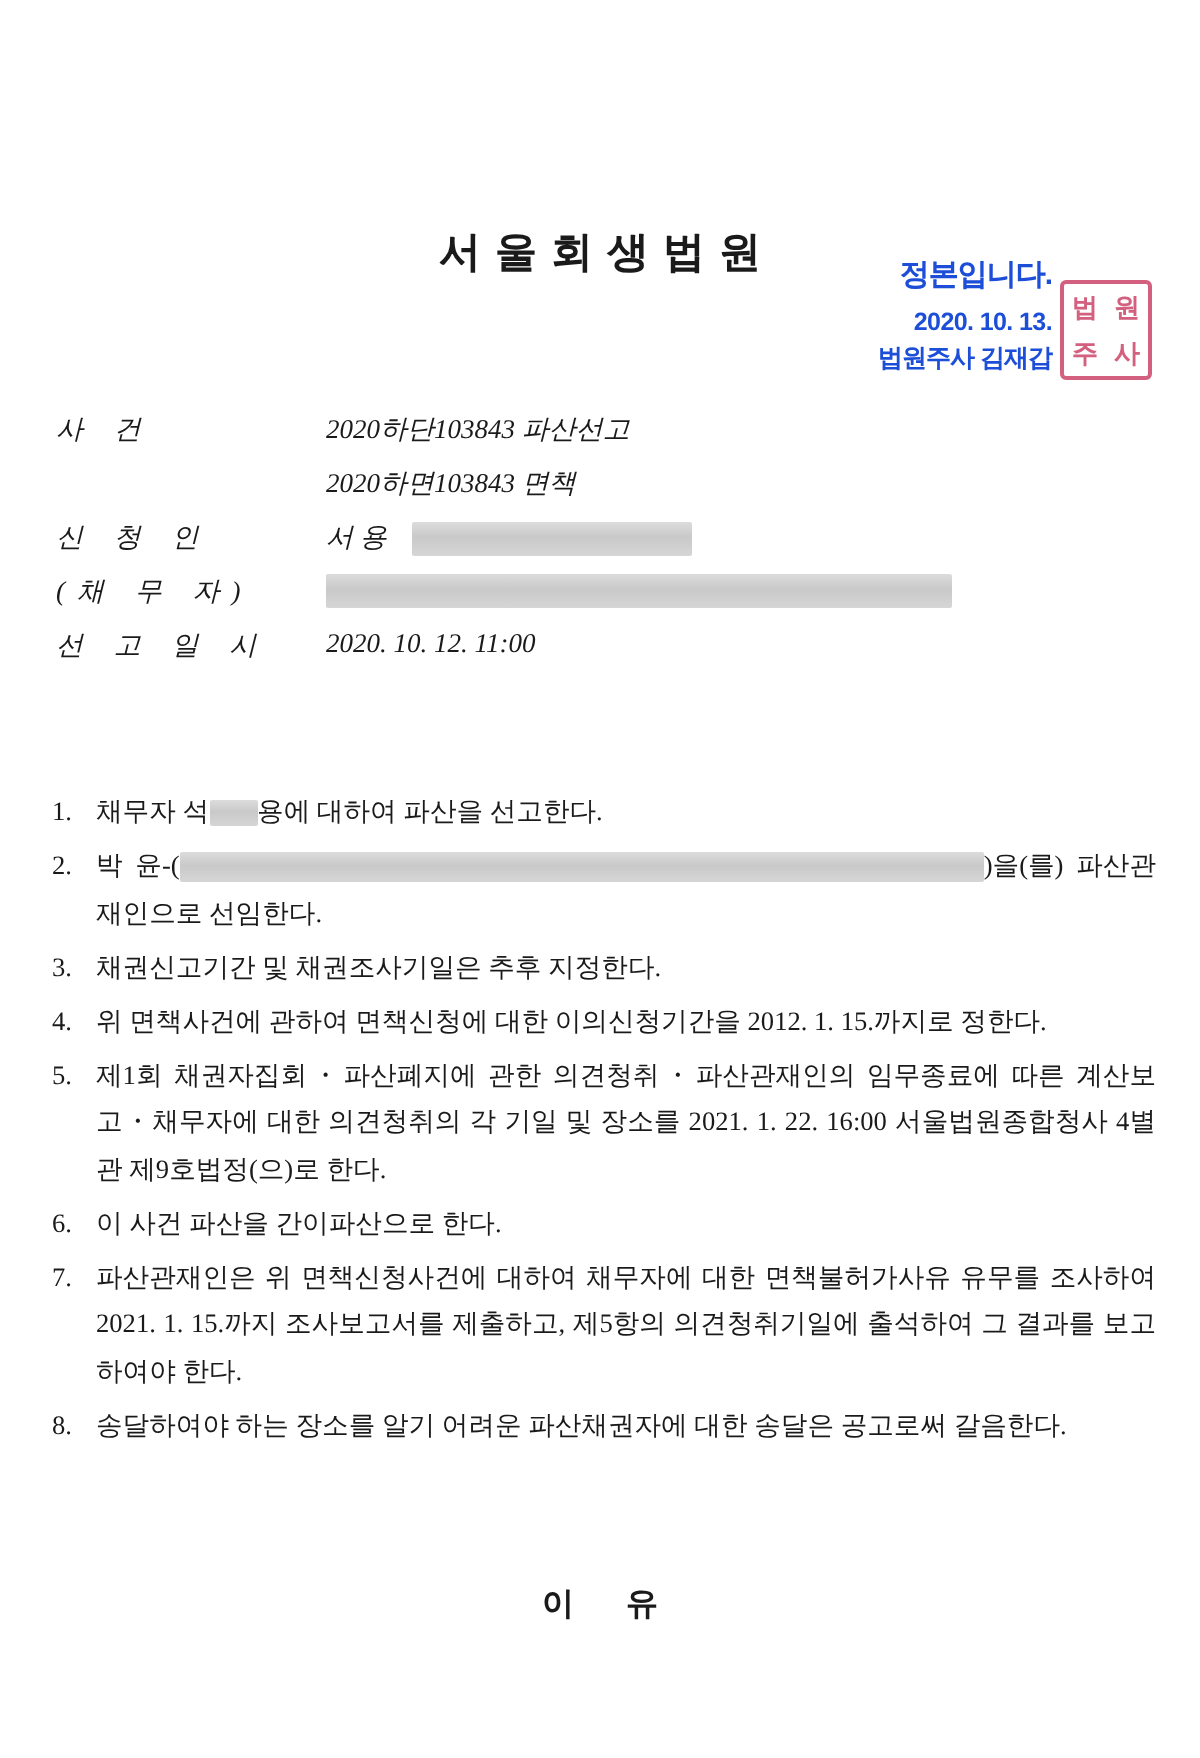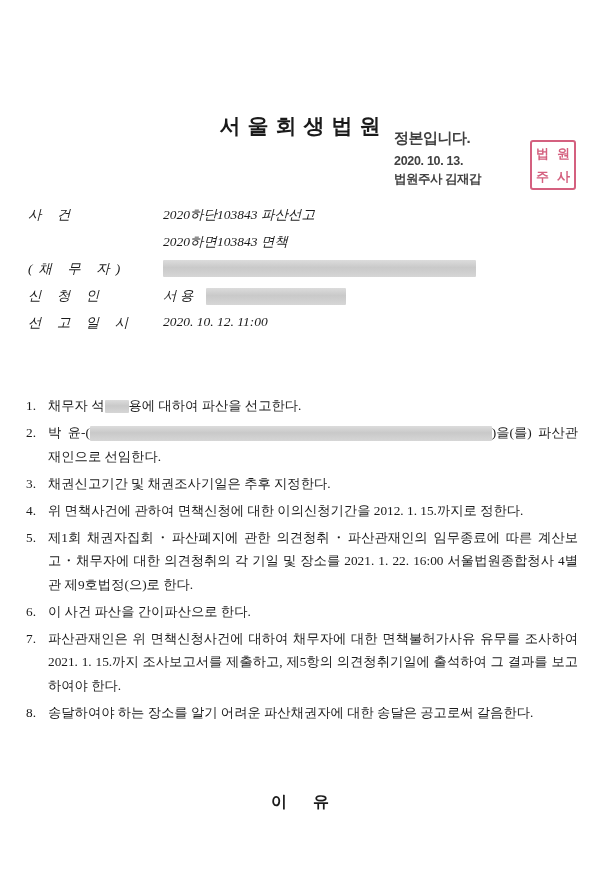--- a/index.html
+++ b/index.html
@@ -43,25 +43,25 @@
     font-size: 19px;
     font-weight: bold;
     letter-spacing: 42px;
     text-indent: 42px;
   }
 
   
   .certify {
     position: absolute;
     top: 128px;
-    left: 394px;
+    left: 418px;
     width: 108px;
-    text-align: left;
+    text-align: right;
     font-family: "Liberation Sans", sans-serif;
-    color: #404040;
+    color: #1d4ed8;
   }
   .certify-line1 {
     font-size: 15px;
     font-weight: bold;
     letter-spacing: -0.5px;
     line-height: 20px;
   }
   .certify-line2 {
     font-size: 12.5px;
     font-weight: bold;
@@ -210,34 +210,34 @@
     <div class="info-row">
       <div class="info-label">사 건</div>
       <div class="info-value">2020하단103843  파산선고</div>
     </div>
 
     <div class="info-row">
       <div class="info-value">2020하면103843  면책</div>
     </div>
 
     <div class="info-row">
+      <div class="info-label">신 청 인</div>
+      <div class="info-value">
+        <span>서  용</span><span class="gap"></span><span class="redact tall" style="width:140px;"></span>
+      </div>
+    </div>
+
+    <div class="info-row">
       <div class="info-label">(채 무 자)</div>
       <div class="info-value">
         <span class="redact tall" style="width:313px;"></span>
       </div>
     </div>
 
     <div class="info-row">
-      <div class="info-label">신 청 인</div>
-      <div class="info-value">
-        <span>서  용</span><span class="gap"></span><span class="redact tall" style="width:140px;"></span>
-      </div>
-    </div>
-
-    <div class="info-row">
       <div class="info-label">선 고 일 시</div>
       <div class="info-value">2020. 10. 12. 11:00</div>
     </div>
 
   </div>
 
 
   <div class="items">
 
     <div class="item">

